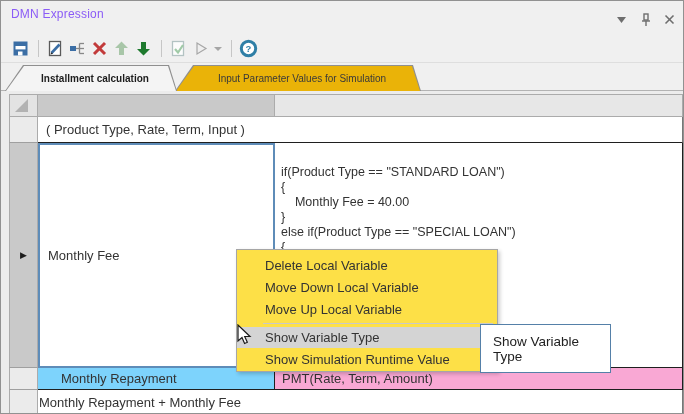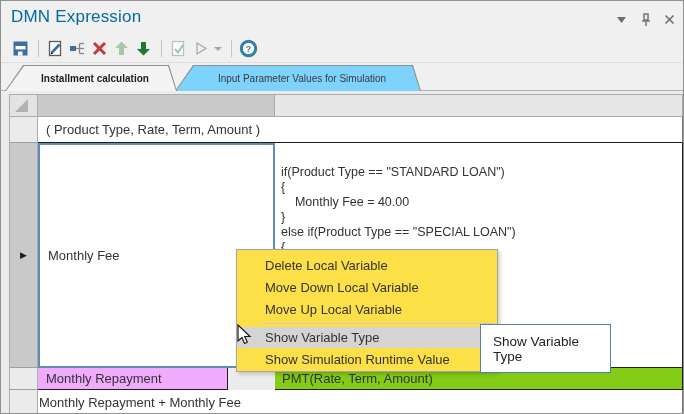--- a/index.html
+++ b/index.html
@@ -7,21 +7,21 @@
   body { font-family:"Liberation Sans", sans-serif; }
 
   .window {
     position:relative; width:684px; height:414px;
     background:#f0f0f0; border:1px solid #919191; overflow:hidden;
   }
 
   
   .titlebar { position:absolute; left:0; top:0; width:100%; height:34px; background:#f0f0f0; }
   .titlebar .title {
-    position:absolute; left:10px; top:6px; font-size:17px; color:#0369a1; letter-spacing:.2px;
+    position:absolute; left:10px; top:6px; font-size:12px; color:#8b5cf6; letter-spacing:.2px;
   }
   .titlebar-controls { position:absolute; right:6px; top:11px; display:flex; gap:9px; align-items:center; }
   .tb-ctl { width:15px; height:15px; display:flex; align-items:center; justify-content:center; cursor:default; }
 
   
   .toolbar {
     position:absolute; left:0; top:34px; width:100%; height:28px;
     display:flex; align-items:center; padding-left:9px; background:#f0f0f0;
     border-bottom:1px solid #dedede;
   }
@@ -32,21 +32,21 @@
   
   .tabbar { position:absolute; left:0; top:62px; width:100%; height:28px; background:#f0f0f0; }
   .tabbar .baseline { position:absolute; left:0; bottom:0; width:100%; height:1px; background:#b3b3b3; }
   .tab { position:absolute; bottom:0; height:26px; }
   .tab .shape, .tab .fill { clip-path:polygon(18px 0, calc(100% - 8px) 0, 100% 100%, 0 100%); }
   .tab .shape { position:absolute; inset:0; background:#8f8f8f; }
   .tab .fill  { position:absolute; inset:1px 1px 0 1px; display:flex; align-items:center; justify-content:center; }
   .tab1 { left:4px;  width:172px; z-index:3; }
   .tab2 { left:174px; width:246px; z-index:2; }
   .tab1 .fill { background:#f4f4f4; }
-  .tab2 .fill { background:#7dd3fc; }
+  .tab2 .fill { background:#eab308; }
   .tab-label { font-size:10px; color:#3a3a3a; padding-left:8px; }
   .tab1 .tab-label { font-weight:bold; color:#1c1c1c; }
 
   
   .panel { position:absolute; left:0; top:90px; width:100%; height:324px; background:#ececec; }
   .cell { position:absolute; font-size:13px; color:#333; overflow:hidden; }
   .corner      { left:8px; top:3px; width:29px; height:23px; background:#e3e3e3;
                  border-left:1px solid #ababab; border-top:1px solid #ababab;
                  border-right:1px solid #ababab; border-bottom:1px solid #ababab; }
   .corner .tri { position:absolute; left:5px; bottom:4px; width:0; height:0;
@@ -67,24 +67,24 @@
 
   .cell-product{ left:37px; top:26px; width:645px; height:26px; background:#ffffff;
                  border-bottom:1px solid #1f1f1f; border-right:1px solid #777;
                  display:flex; align-items:center; padding-left:8px; }
   .cell-fee    { left:37px; top:52px; width:237px; height:225px; background:#ffffff;
                  border:2px solid #5e8cb8; display:flex; align-items:center; padding-left:8px; }
   .cell-code   { left:274px; top:52px; width:408px; height:225px; background:#ffffff;
                  border-bottom:1px solid #1f1f1f; border-right:1px solid #1f1f1f;
                  padding:22px 4px 0 6px; }
   .code-line   { font-size:12.5px; line-height:15px; color:#333; white-space:pre; }
-  .cell-repay-name { left:37px; top:277px; width:190px; height:22px; background:#f0abfc;
+  .cell-repay-name { left:37px; top:277px; width:237px; height:22px; background:#7dd3fc;
                  border-right:1px solid #1f1f1f; border-bottom:1px solid #1f1f1f;
-                 display:flex; align-items:center; padding-left:8px; }
-  .cell-repay-expr { left:274px; top:277px; width:408px; height:22px; background:#84cc16;
+                 display:flex; align-items:center; padding-left:23px; }
+  .cell-repay-expr { left:274px; top:277px; width:408px; height:22px; background:#f9a8d4;
                  border-right:1px solid #1f1f1f; border-bottom:1px solid #1f1f1f;
                  display:flex; align-items:center; padding-left:7px; }
   .cell-total  { left:37px; top:299px; width:645px; height:25px; background:#ffffff;
                  border-right:1px solid #777; display:flex; align-items:center; padding-left:1px; }
 
   
   .ctx-menu {
     position:absolute; left:235px; top:248px; width:262px; height:123px; z-index:30;
     background:#fde047; border:1px solid #a6a6a6; box-shadow:2px 2px 4px rgba(0,0,0,.2);
     padding-top:5px;
@@ -218,21 +218,21 @@
 
   <div class="panel">
     <div class="cell corner">
       <div class="tri"></div>
     </div>
     <div class="cell hdr-name"></div>
     <div class="cell hdr-expr"></div>
 
     <div class="cell rowhdr rh-product"></div>
     <div class="cell cell-product">
-      <span>( Product Type, Rate, Term, Amount )</span>
+      <span>( Product Type, Rate, Term, Input )</span>
     </div>
 
     <div class="cell rowhdr rh-fee">
       <span class="row-marker">▶</span>
     </div>
     <div class="cell cell-fee">
       <span>Monthly Fee</span>
     </div>
     <div class="cell cell-code">
       <div class="code-line">if(Product Type == "STANDARD LOAN")</div>

